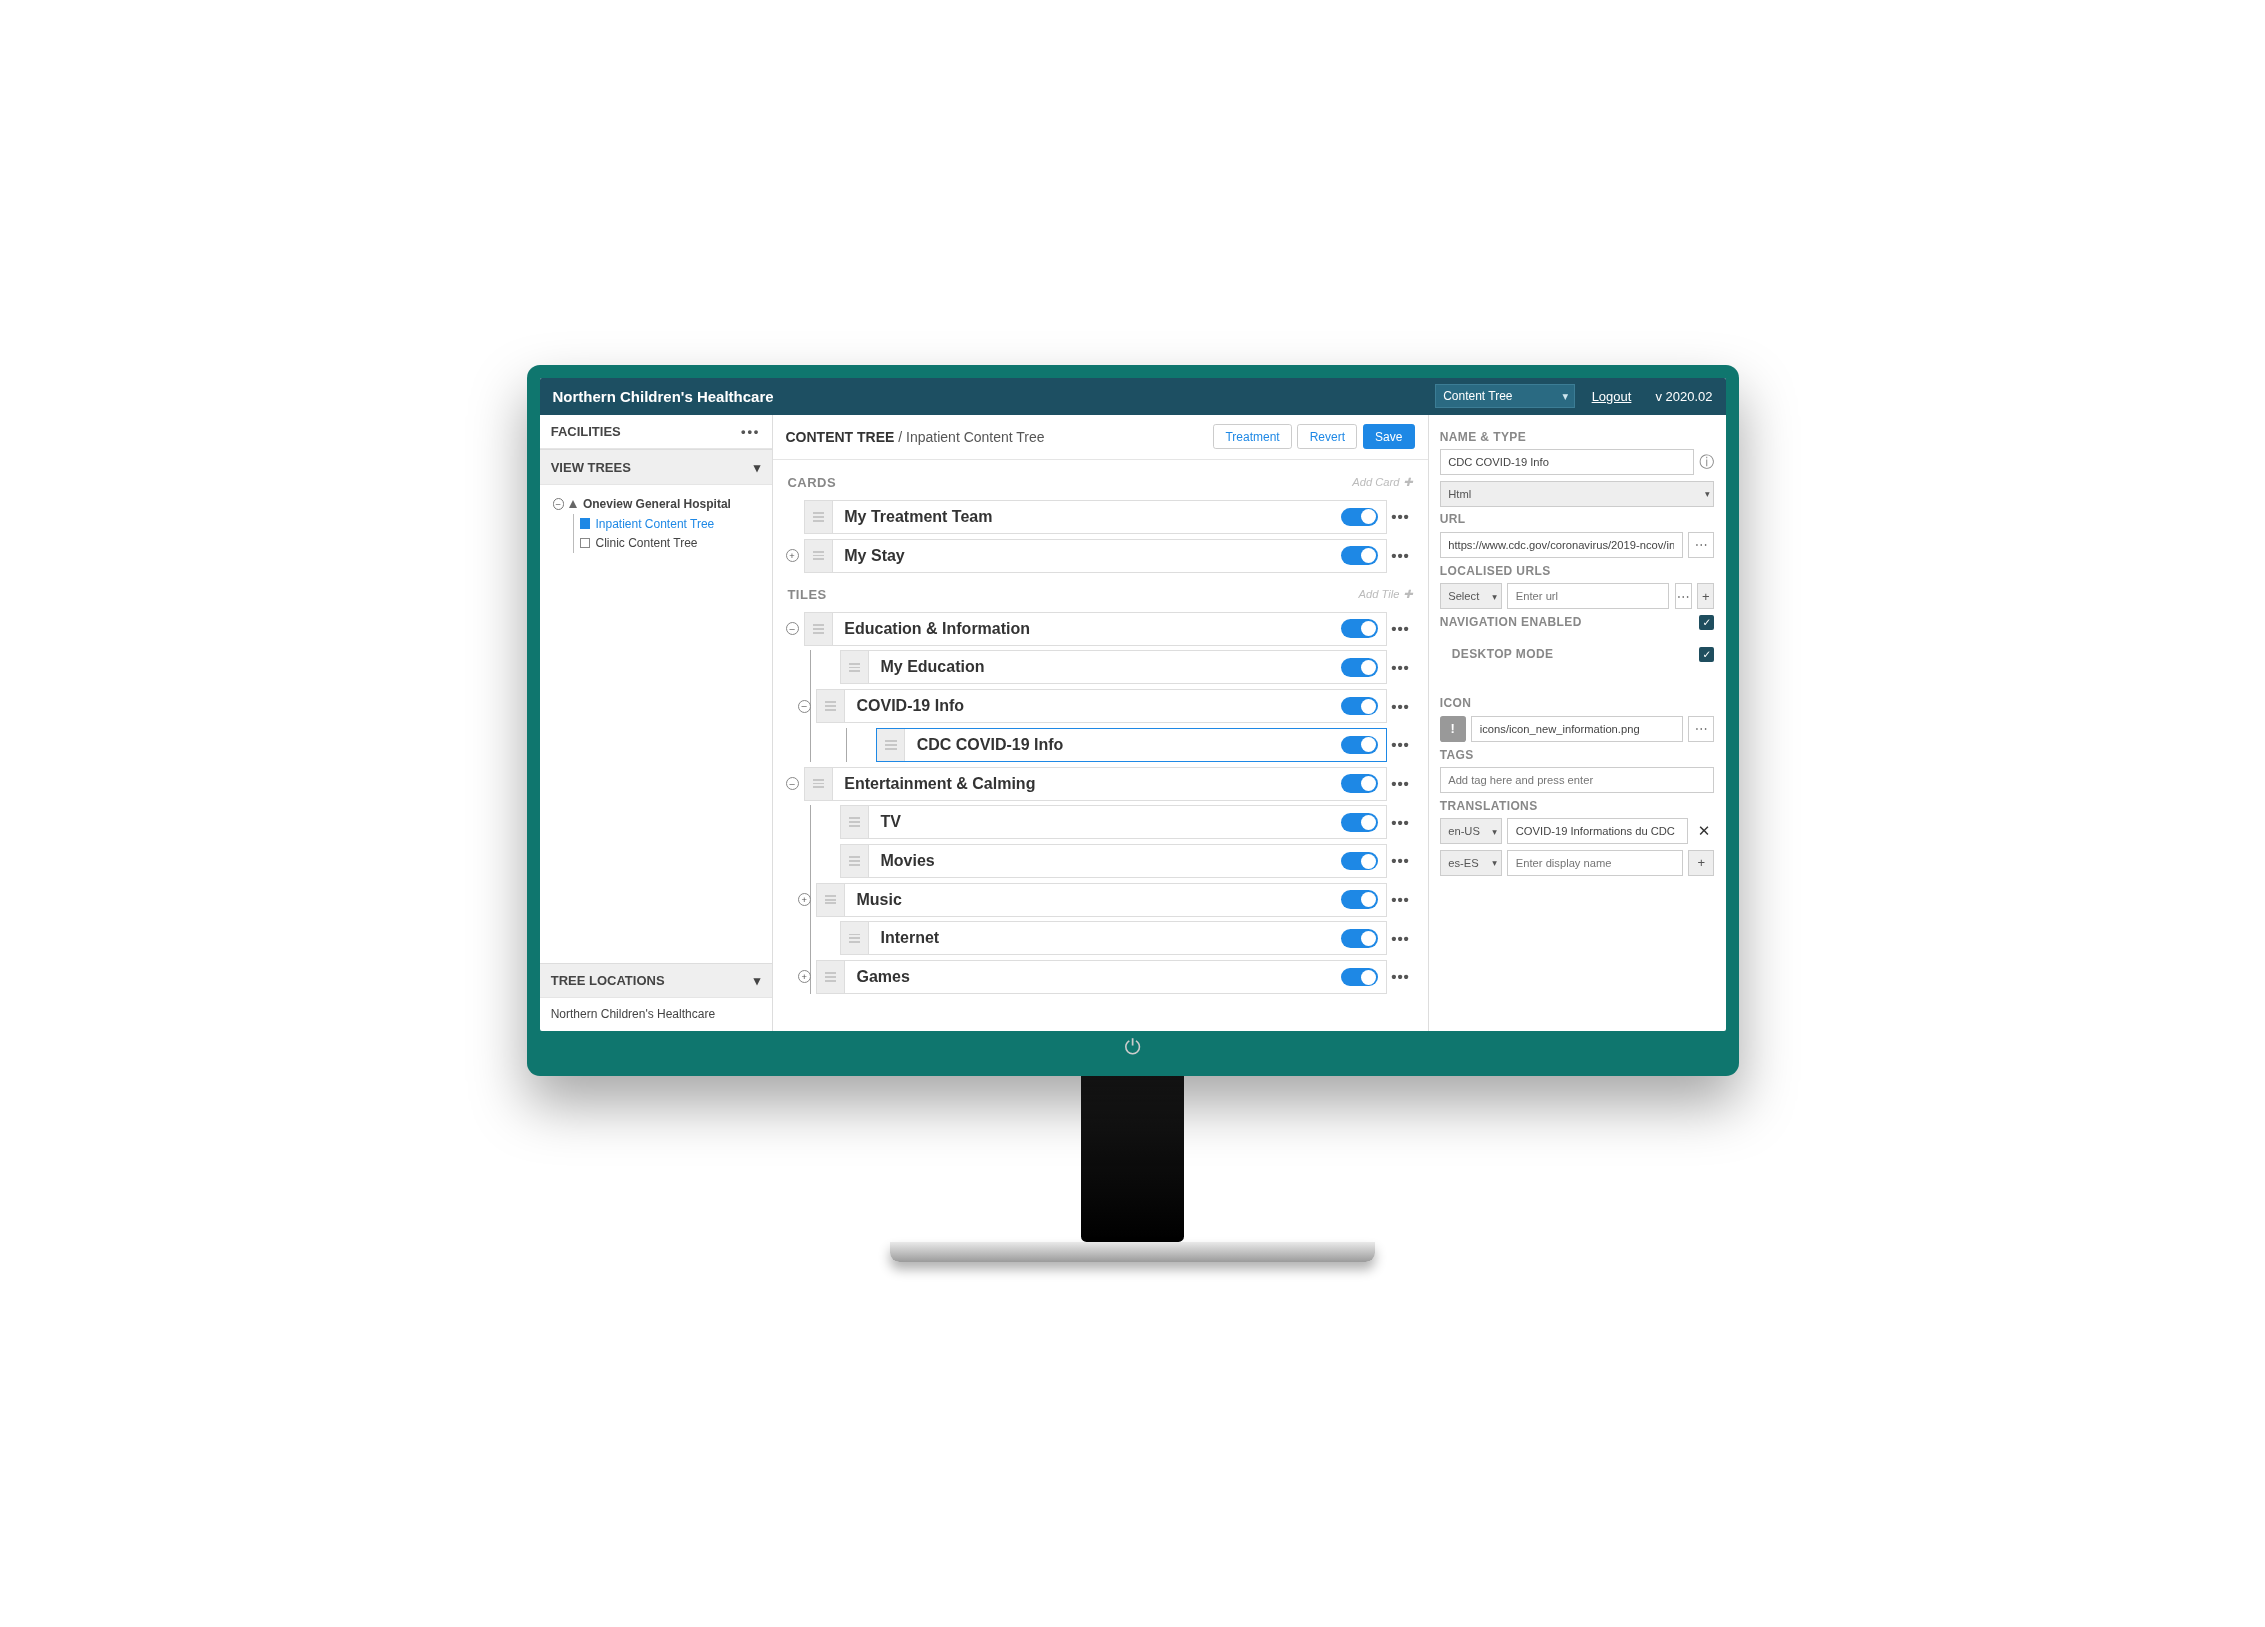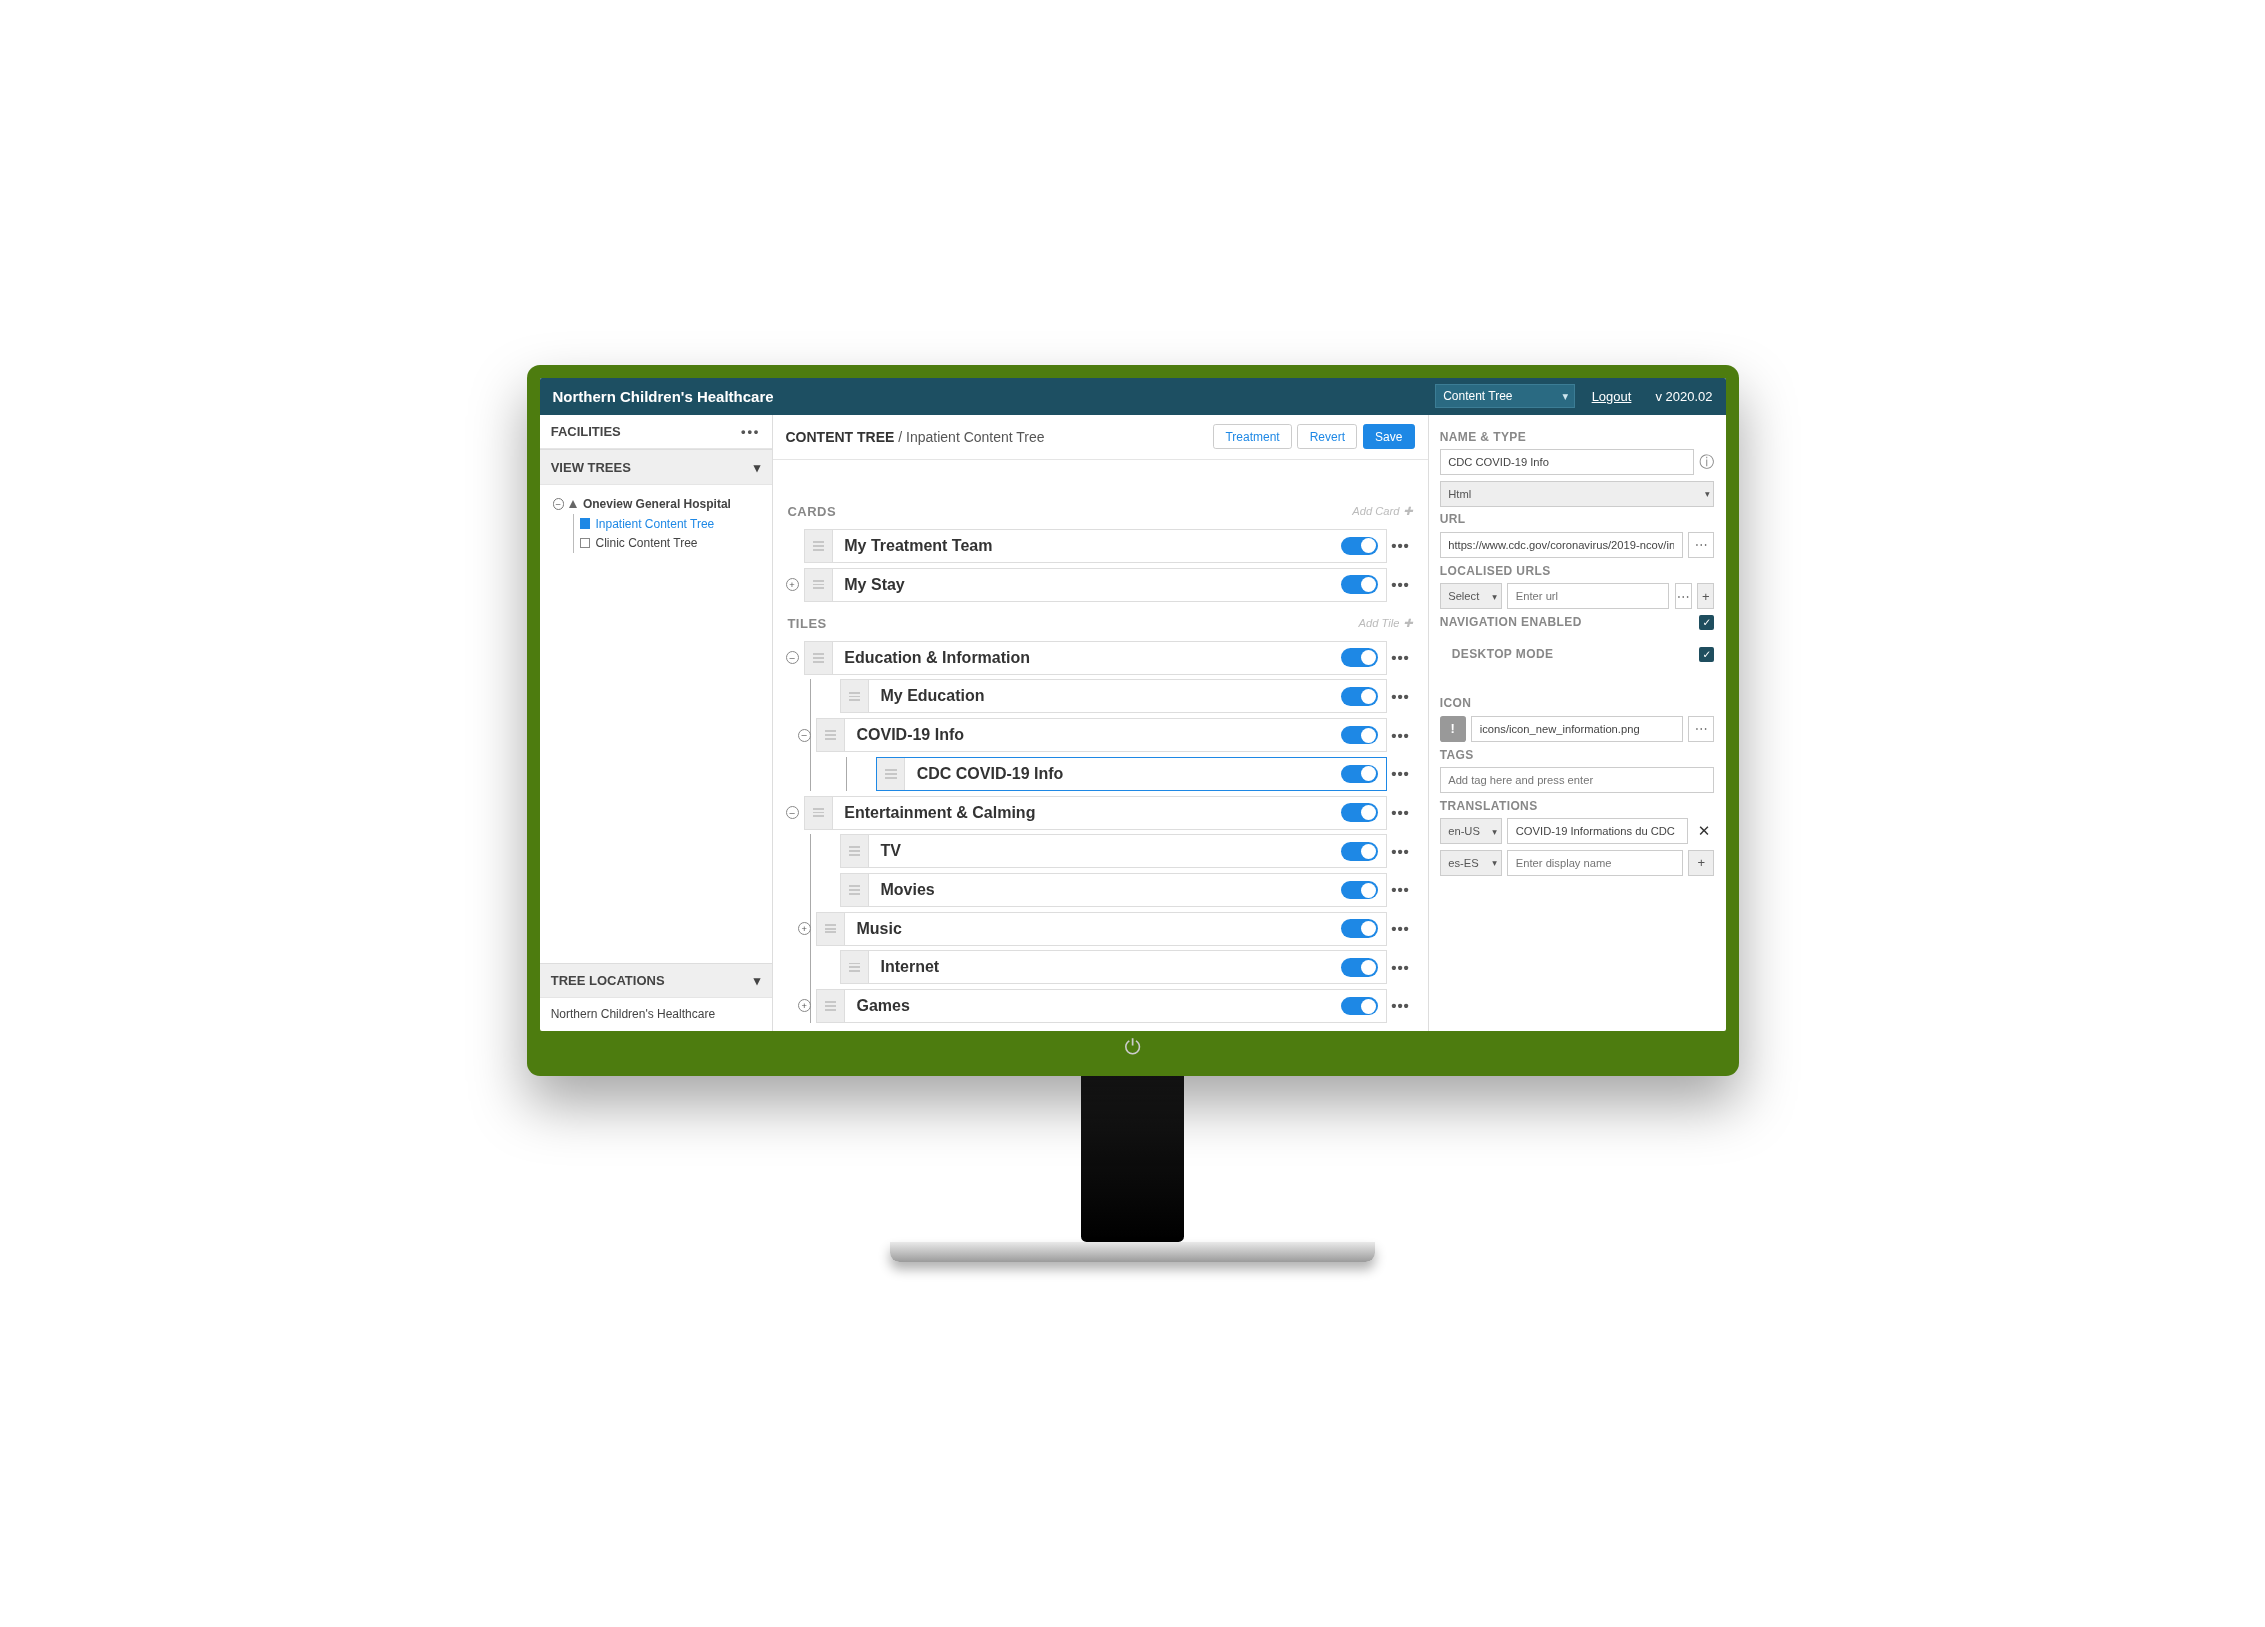--- a/index.html
+++ b/index.html
@@ -8,21 +8,21 @@
     background: #ffffff;
     display: flex;
     align-items: center;
     justify-content: center;
     min-height: 100vh;
     padding: 18.6px;
   }
 
   
   .monitor {
-    background: #4d7c0f;
+    background: #0f766e;
     border-radius: 13px;
     padding: 13px;
     width: 1212px;
     box-shadow: 0 28px 56px rgba(0,0,0,0.35);
     position: relative;
   }
   .screen {
     background: #ffffff;
     border-radius: 1.9px;
     overflow: hidden;
@@ -67,21 +67,21 @@
     min-width: 140px;
     margin-right: 17px;
   }
   .topbar .select::after { content:"▾"; position:absolute; right:5.6px; font-size:11.2px; color:#cfe7ef;}
   .topbar .logout { color:#fff; text-decoration: underline; margin-right: 24px; font-size:13px;}
   .topbar .version { font-size: 13px; }
 
   
   .content { flex:1; display:flex; overflow:hidden; }
   .col-left { width: 233px; border-right:0.9px solid #ddd; display:flex; flex-direction:column; min-width:233px;}
-  .col-center { flex:1; display:flex; flex-direction:column; overflow:hidden;gap:29px;}
+  .col-center { flex:1; display:flex; flex-direction:column; overflow:hidden;}
   .col-right { width: 298px; border-left:0.9px solid #ddd; padding: 9.3px 11.2px; overflow-y:auto;}
 
   
   .section-header {
     display:flex; align-items:flex-start; justify-content:space-between;
     padding: 9.3px 11.2px;
     font-weight:700; color:#444; font-size:13px;
     border-bottom:0.9px solid #e5e5e5;
   }
   .section-header.grey { background:#efefef; border-top:0.9px solid #ddd;}

